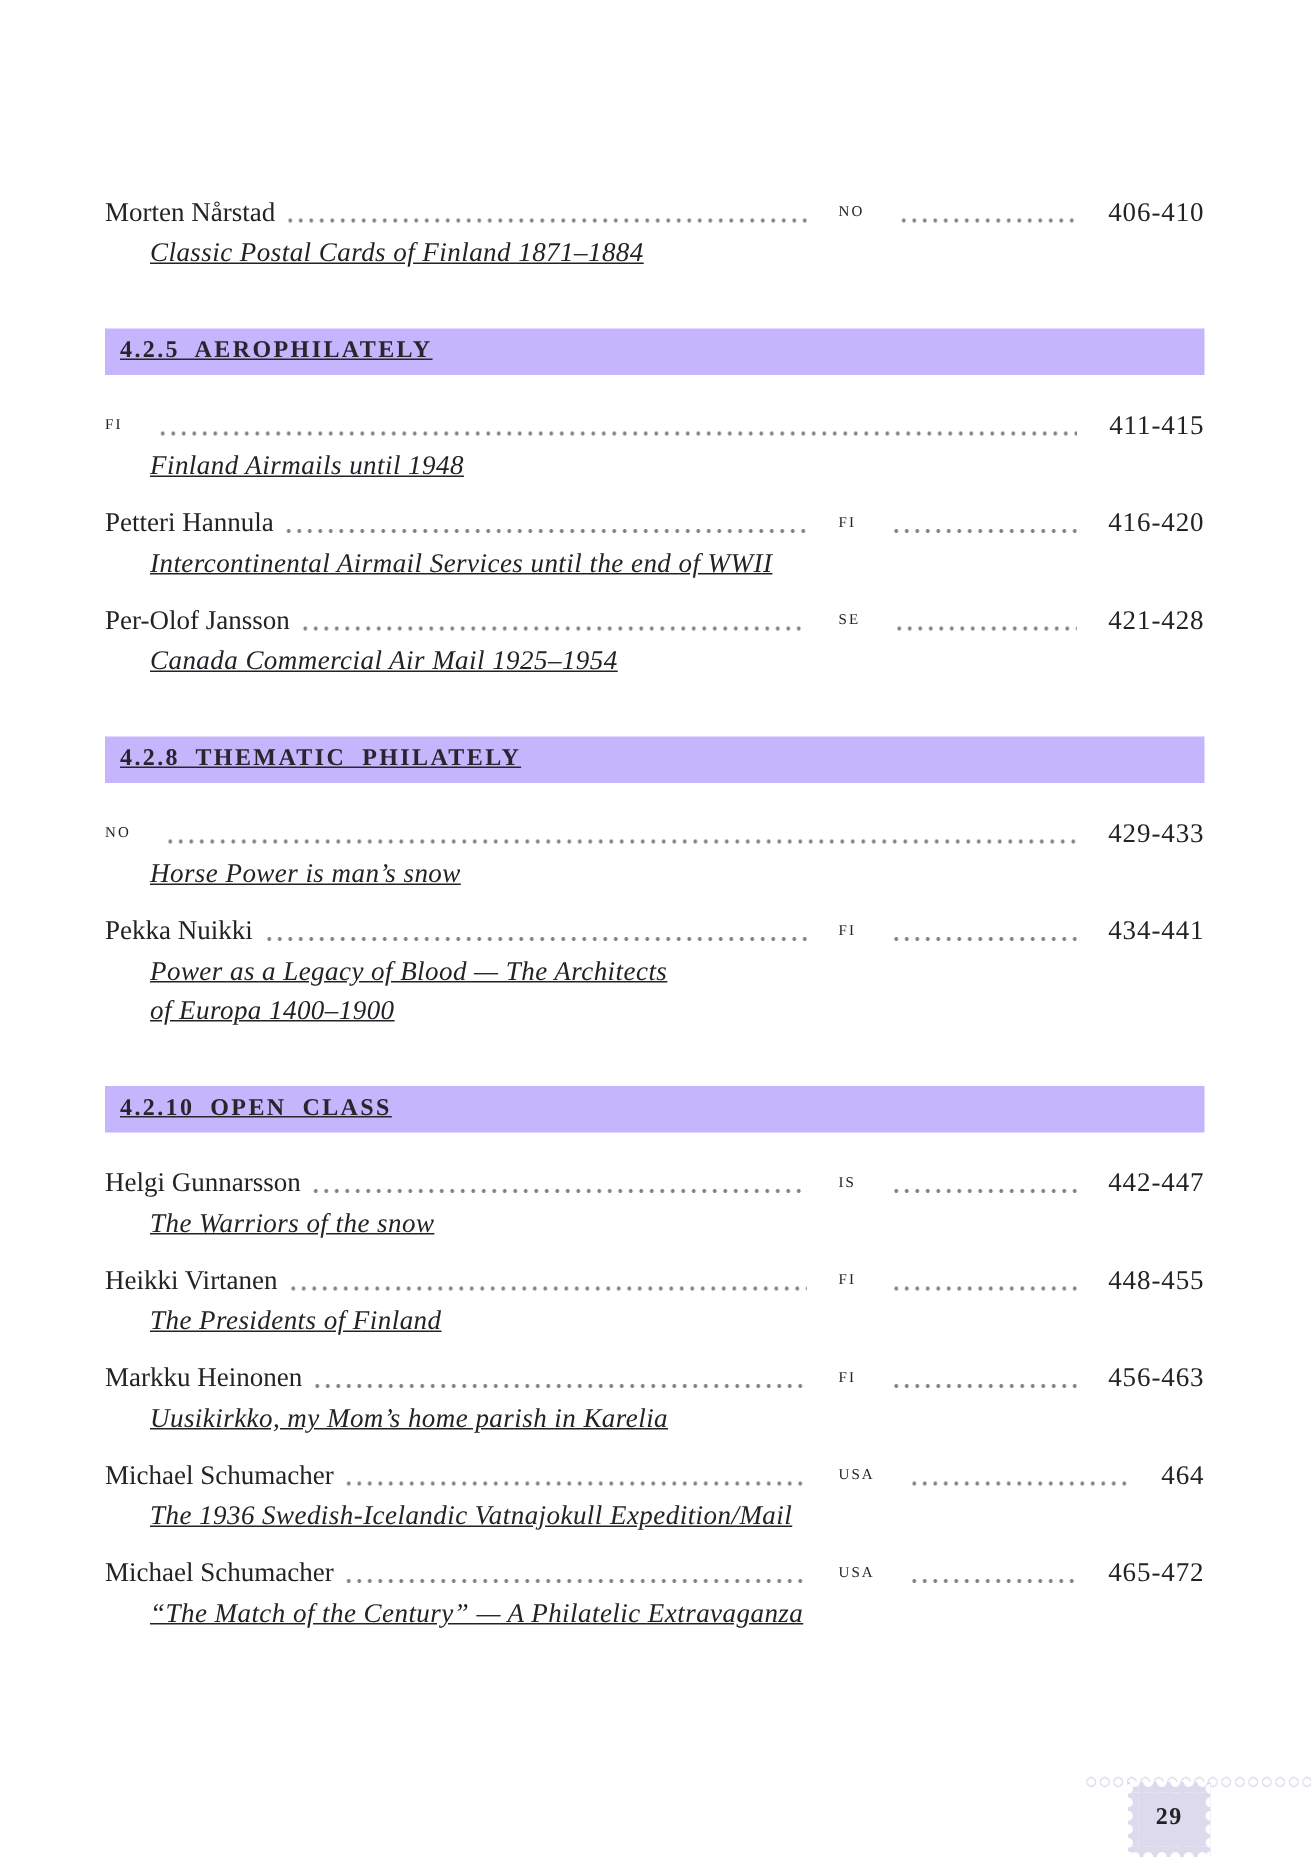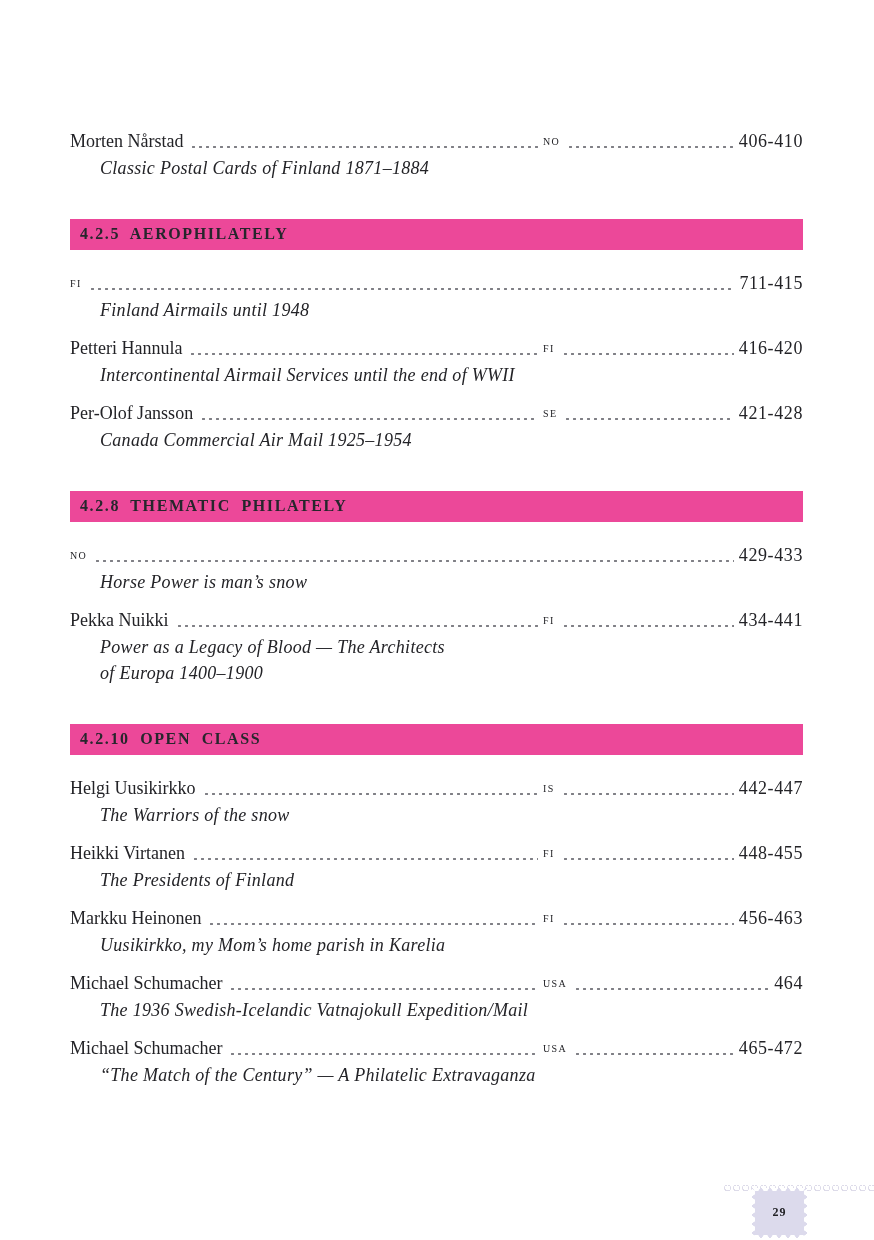--- a/index.html
+++ b/index.html
@@ -15,20 +15,21 @@
   .content {
     padding: 128px 71px 0 70px;
   }
   
   .entry { margin-bottom: 12px; }
   .entry-line {
     display: flex;
     align-items: stretch;
     line-height: 26px;
     font-size: 18px;
+    gap: 16px;
   }
   .name-cell {
     display: flex;
     width: 473px;
     flex: none;
   }
   .name { flex: none; white-space: nowrap; }
   .dots {
     flex: 1 1 auto;
     margin: 0 5px 0 7px;
@@ -48,32 +49,34 @@
     flex: none;
     letter-spacing: 0.6px;
     white-space: nowrap;
   }
   .title {
     font-style: italic;
     font-size: 18px;
     line-height: 26px;
     padding-left: 30px;
     letter-spacing: 0.3px;
+    text-decoration: underline;
   }
   
   .section-bar {
-    background: #ec4899;
+    background: #c4b5fd;
     margin: 38px 0 20px 0;
     padding: 5px 10px 6px 10px;
     font-size: 16px;
     font-weight: bold;
     line-height: 20px;
     letter-spacing: 1.6px;
     word-spacing: 5px;
     color: #26262c;
+    text-decoration: underline;
   }
   
   .perforation-strip {
     position: absolute;
     top: 1183px;
     left: 723px;
     width: 151px;
     height: 10px;
     background-image: radial-gradient(circle at 4.5px 5px, #ffffff 0 2.5px, #dddbe9 2.5px 3.3px, transparent 3.5px);
     background-size: 9px 10px;
@@ -94,21 +97,21 @@
       radial-gradient(circle at 100% 50%, #ffffff 0 3.1px, transparent 3.4px);
     background-size: 9px 7px, 9px 7px, 7px 9px, 7px 9px;
     background-position: left top, left bottom, left top, right top;
     background-repeat: repeat-x, repeat-x, repeat-y, repeat-y;
     z-index: 2;
     display: flex;
     align-items: center;
     justify-content: center;
   }
   .stamp-number {
-    font-size: 12px;
+    font-size: 16px;
     font-weight: bold;
     letter-spacing: 1px;
     color: #222226;
     padding-bottom: 2px;
   }
 </style>
 </head>
 <body>
 
 <div class="page">
@@ -126,21 +129,21 @@
       </div>
       <div class="title">Classic Postal Cards of Finland 1871–1884</div>
     </div>
 
     <div class="section-bar">4.2.5 AEROPHILATELY</div>
 
     <div class="entry">
       <div class="entry-line">
         <span class="country">FI</span>
         <span class="dots"></span>
-        <span class="pages">711-415</span>
+        <span class="pages">411-415</span>
       </div>
       <div class="title">Finland Airmails until 1948</div>
     </div>
 
     <div class="entry">
       <div class="entry-line">
         <div class="name-cell">
           <span class="name">Petteri Hannula</span>
           <span class="dots"></span>
         </div>
@@ -189,21 +192,21 @@
         <div>Power as a Legacy of Blood — The Architects</div>
         <div>of Europa 1400–1900</div>
       </div>
     </div>
 
     <div class="section-bar">4.2.10 OPEN CLASS</div>
 
     <div class="entry">
       <div class="entry-line">
         <div class="name-cell">
-          <span class="name">Helgi Uusikirkko</span>
+          <span class="name">Helgi Gunnarsson</span>
           <span class="dots"></span>
         </div>
         <span class="country">IS</span>
         <span class="dots"></span>
         <span class="pages">442-447</span>
       </div>
       <div class="title">The Warriors of the snow</div>
     </div>
 
     <div class="entry">

